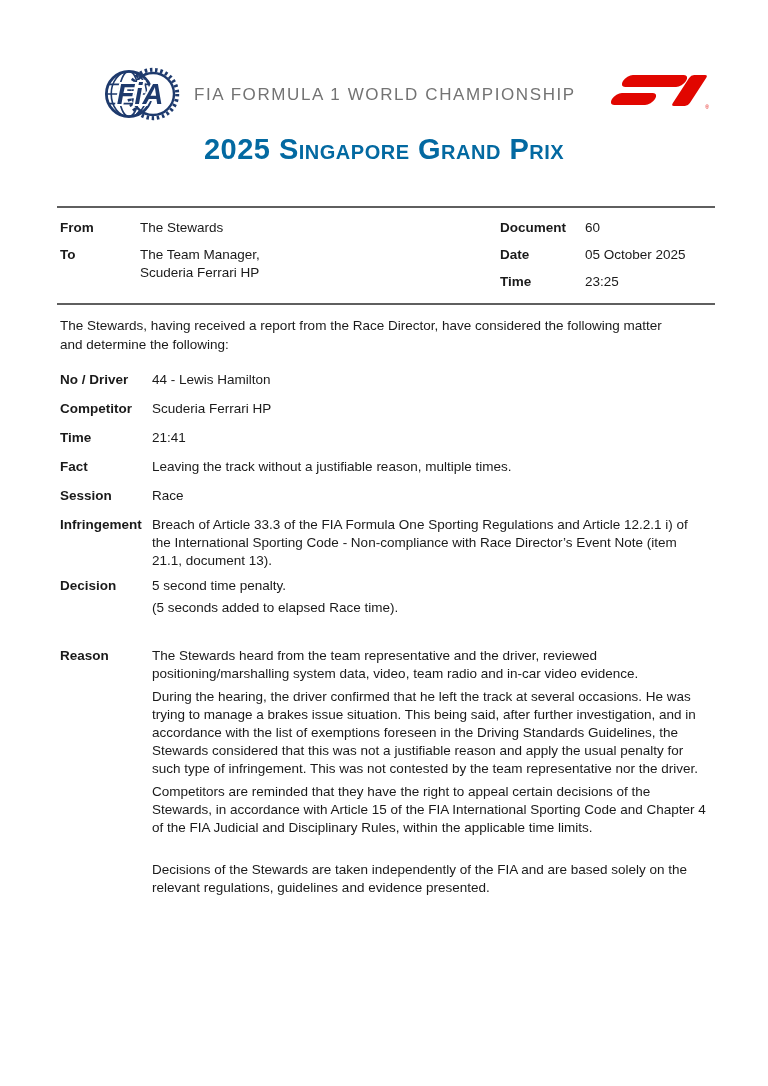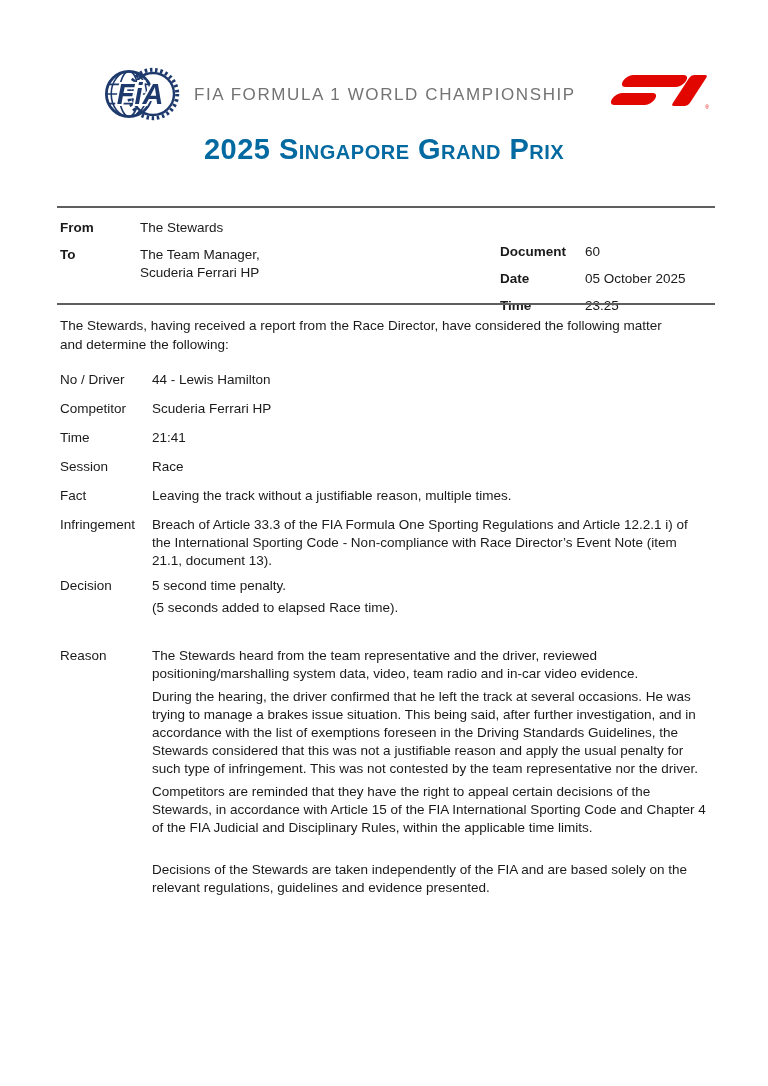--- a/index.html
+++ b/index.html
@@ -52,33 +52,33 @@
     font-size: 15px; font-weight: bold;
     color: #000;
   }
 
   
   .rule { position: absolute; left: 57px; width: 658px; height: 2px; background: #5f5f5f; }
   .rule-top { top: 206px; }
   .rule-bottom { top: 303px; }
   .meta { position: absolute; top: 219px; left: 57px; width: 658px; font-size: 13.5px; line-height: 18px; }
   .meta-left { position: absolute; left: 3px; top: 0; }
-  .meta-right { position: absolute; left: 443px; top: 0; margin-top: 24px; }
+  .meta-right { position: absolute; left: 443px; top: 0; }
   .meta-row { display: flex; margin-bottom: 9px; }
   .meta-label { font-weight: bold; width: 80px; flex: 0 0 80px; }
   .meta-right .meta-label { width: 85px; flex: 0 0 85px; }
 
   
   .intro {
     position: absolute; left: 60px; top: 317px; width: 612px;
     font-size: 13.5px; line-height: 18.5px;
   }
   .fields { position: absolute; left: 60px; top: 371px; width: 652px; font-size: 13.5px; line-height: 18px; }
   .field-row { display: flex; margin-bottom: 11px; }
-  .field-label { font-weight: normal; flex: 0 0 92px; width: 92px; }
+  .field-label { font-weight: bold; flex: 0 0 92px; width: 92px; }
   .field-value { flex: 1 1 auto; max-width: 558px; }
   .field-row.tight { margin-bottom: 7px; }
   .decision-line2 { margin-top: 4px; }
   .reason-row { margin-top: 30px; }
   .reason-para { margin-bottom: 5px; }
   .reason-para.spaced { margin-top: 24px; }
 </style>
 </head>
 <body>
 
@@ -157,26 +157,26 @@
     </div>
     <div class="field-row">
       <div class="field-label">Competitor</div>
       <div class="field-value">Scuderia Ferrari HP</div>
     </div>
     <div class="field-row">
       <div class="field-label">Time</div>
       <div class="field-value">21:41</div>
     </div>
     <div class="field-row">
+      <div class="field-label">Fact</div>
+      <div class="field-value">Leaving the track without a justifiable reason, multiple times.</div>
+    </div>
+    <div class="field-row">
       <div class="field-label">Session</div>
       <div class="field-value">Race</div>
-    </div>
-    <div class="field-row">
-      <div class="field-label">Fact</div>
-      <div class="field-value">Leaving the track without a justifiable reason, multiple times.</div>
     </div>
     <div class="field-row tight">
       <div class="field-label">Infringement</div>
       <div class="field-value">Breach of Article 33.3 of the FIA Formula One Sporting Regulations and Article 12.2.1 i) of the International Sporting Code - Non-compliance with Race Director’s Event Note (item 21.1, document 13).</div>
     </div>
     <div class="field-row">
       <div class="field-label">Decision</div>
       <div class="field-value">
         <div>5 second time penalty.</div>
         <div class="decision-line2">(5 seconds added to elapsed Race time).</div>

